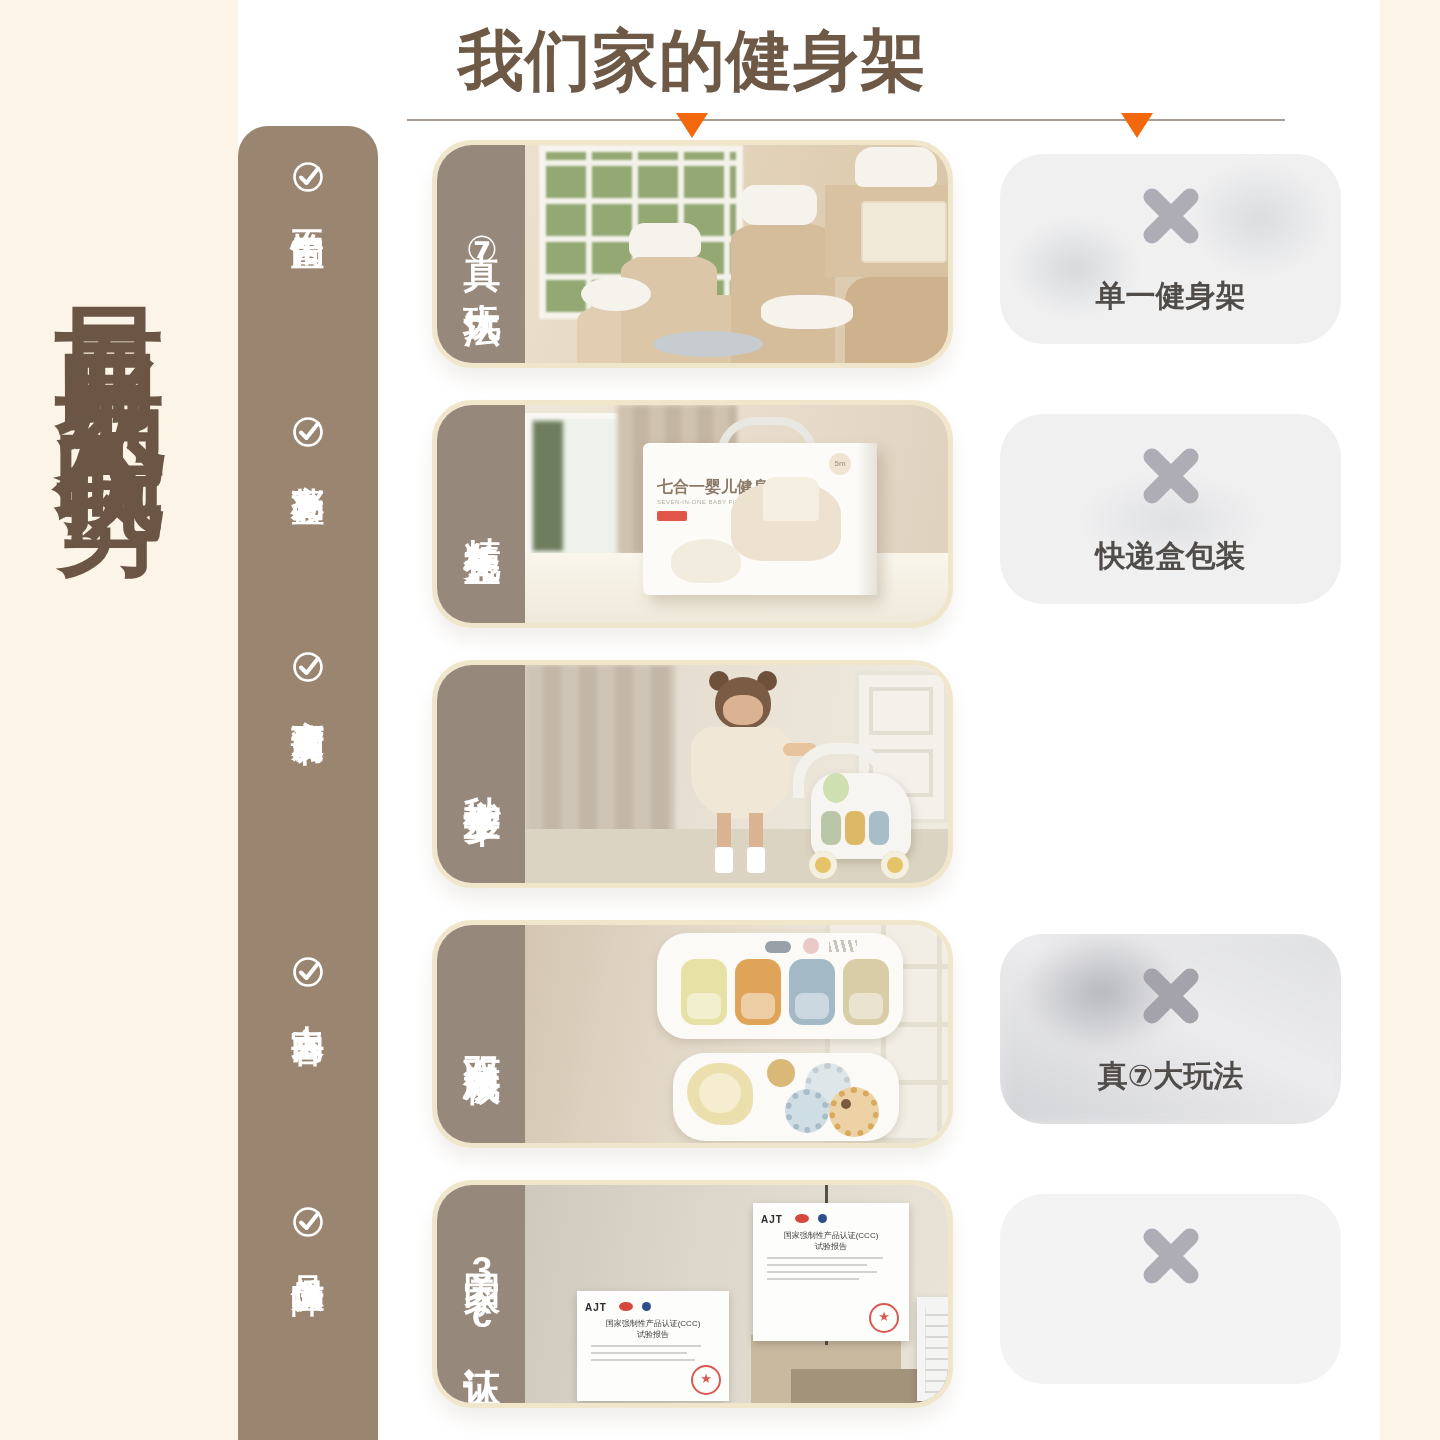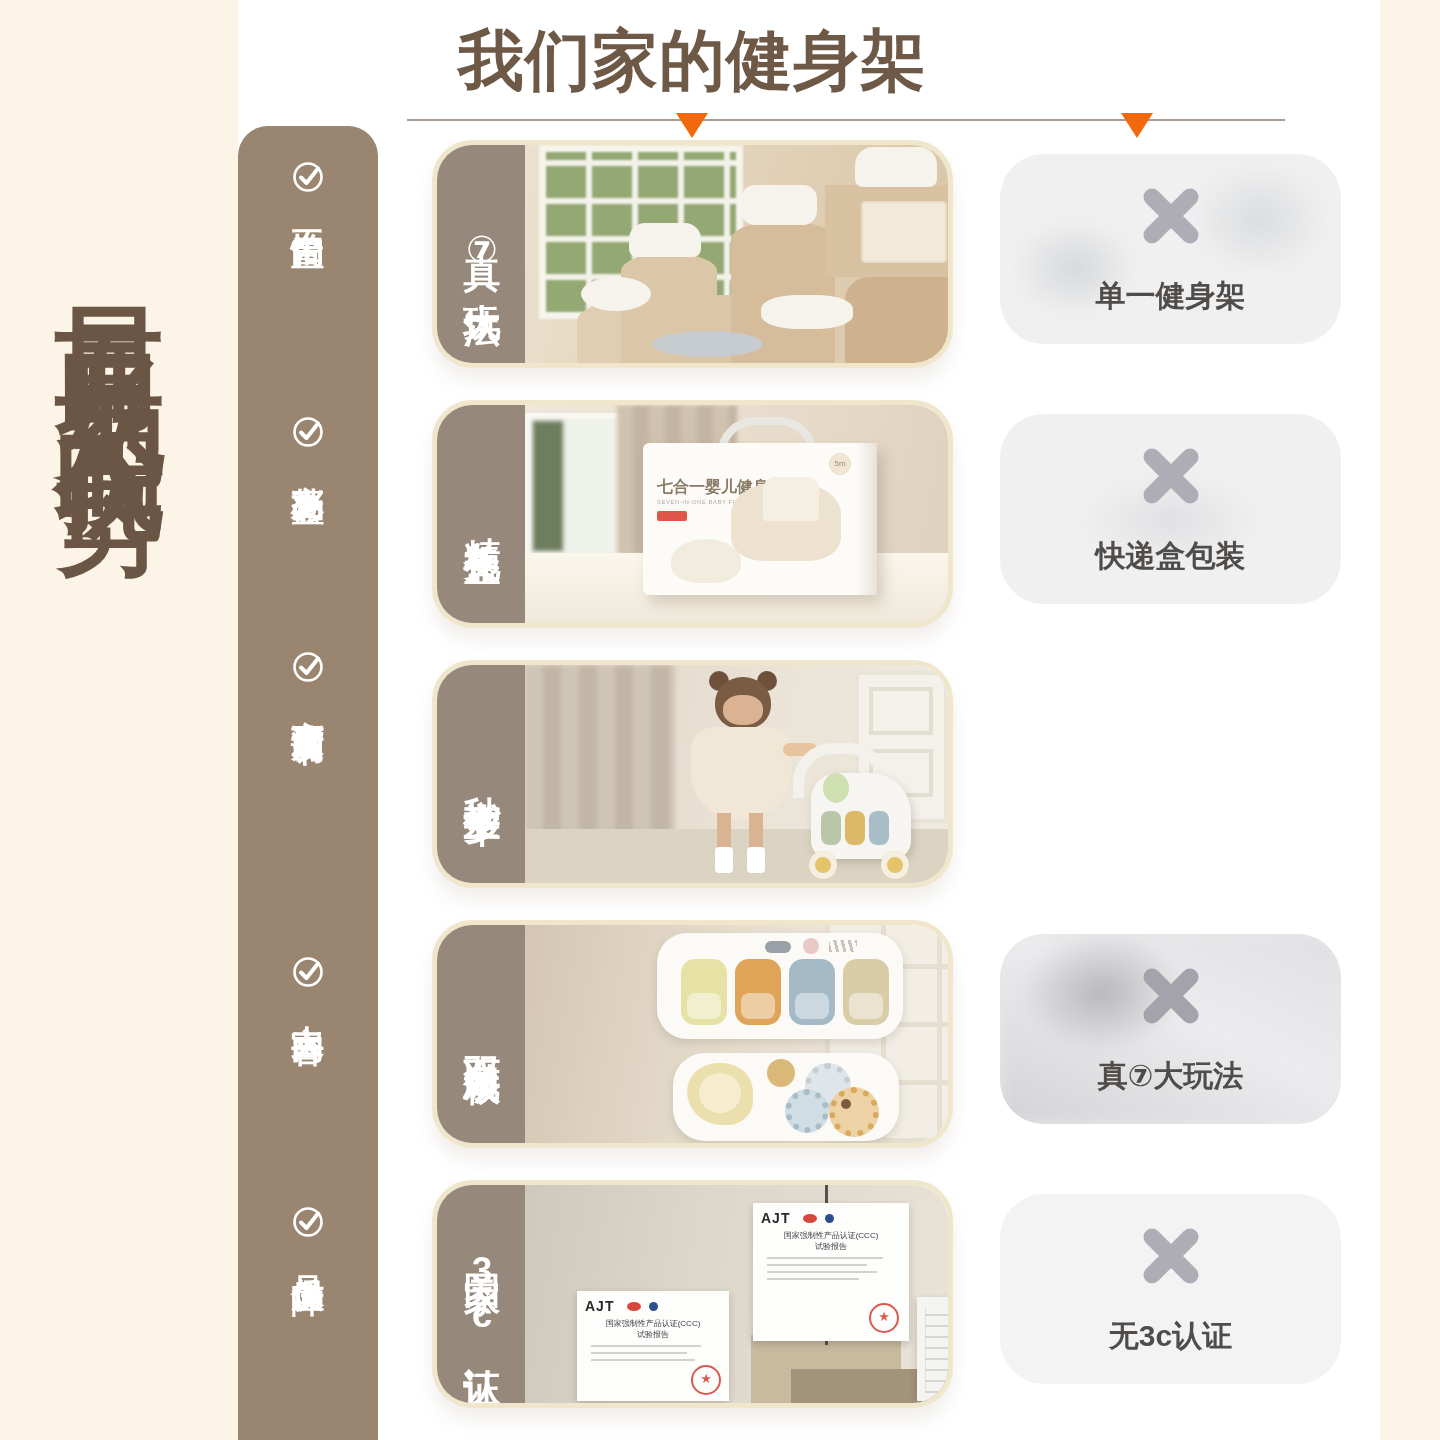--- a/index.html
+++ b/index.html
@@ -58,21 +58,21 @@
   .xmark{position:absolute;left:50%;top:26px;transform:translateX(-50%);}
   .con-caption{position:absolute;left:0;right:0;top:122px;text-align:center;
     font-size:30px;font-weight:600;color:#4f4c49;}
 
   
   .pod{border-radius:50% 50% 0 0 / 18px 18px 0 0;}
   .toy{background:#f6f3ed;border-radius:50%;}
   .gear{border-radius:50%;}
   .cert{position:absolute;background:#fdfdfc;box-shadow:0 3px 8px rgba(0,0,0,.18);
     padding:6px 8px;box-sizing:border-box;}
-  .cert .logo{font-size:14px;font-weight:800;color:#2a2a2a;letter-spacing:1px;}
+  .cert .logo{font-size:10px;font-weight:800;color:#2a2a2a;letter-spacing:1px;}
   .cert .ctitle{font-size:8px;color:#3a3a3a;text-align:center;margin-top:4px;line-height:1.25;}
   .cert .csub{font-size:8px;color:#3a3a3a;text-align:center;}
   .cline{height:2px;background:#d4d2cf;margin:5px 6px 0 6px;}
   .stamp{position:absolute;width:26px;height:26px;border:2px solid #d6483e;border-radius:50%;
     color:#d6483e;font-size:13px;line-height:24px;text-align:center;opacity:.9;}
   .keycap{position:absolute;top:26px;width:46px;height:66px;border-radius:14px;}
   .keycap i{position:absolute;left:6px;bottom:6px;right:6px;height:26px;border-radius:8px;
     background:rgba(255,255,255,.45);display:block;}
 </style>
 </head>
@@ -299,16 +299,15 @@
         </div>
       </div>
       <div class="strip">
         <div class="label v">国家3c认证</div>
       </div>
     </div>
     <div class="con-card b5">
       <svg class="xmark" width="72" height="72" viewBox="0 0 72 72">
           <path d="M17 17 L55 55 M55 17 L17 55" stroke="#aeadb5" stroke-width="17" stroke-linecap="round"></path>
         </svg>
-      <div class="con-caption">无3c认证</div>
     </div>
   </div>
 </div>
 
 </body></html>

